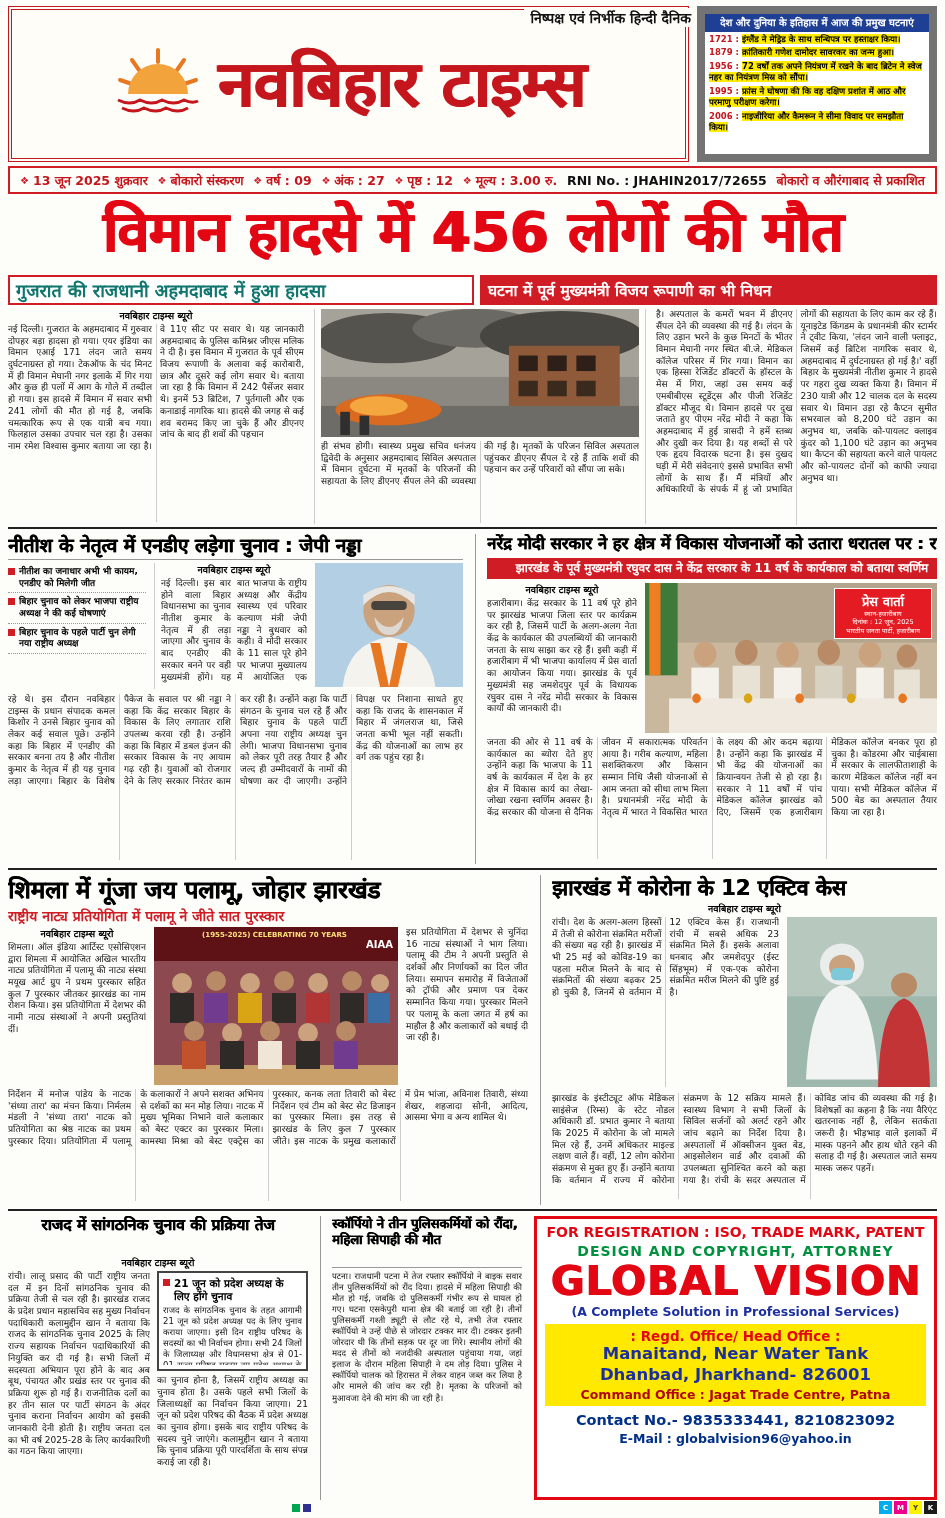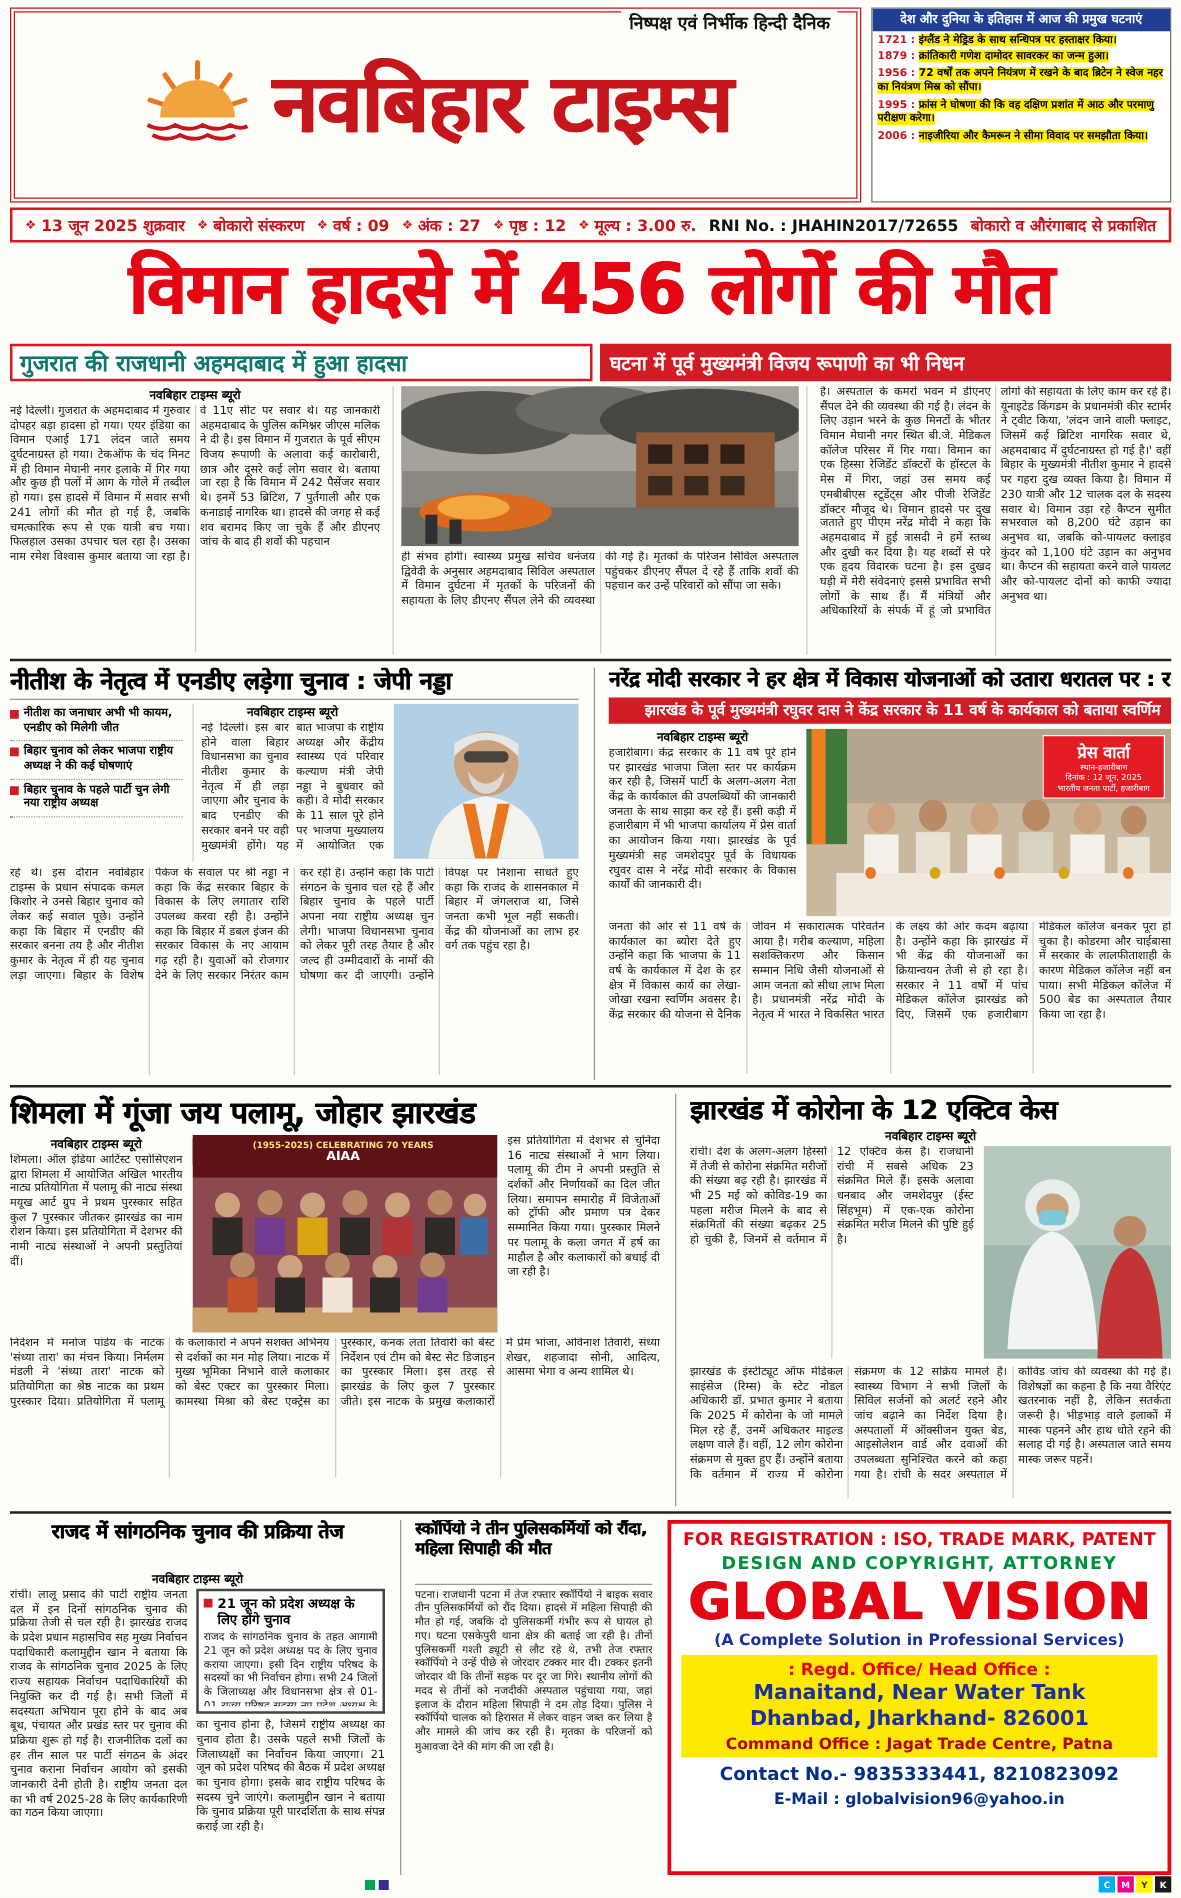--- a/index.html
+++ b/index.html
@@ -3,22 +3,22 @@
 <meta charset="utf-8">
 <style>
   * { margin:0; padding:0; box-sizing:border-box; }
   body { background:#e8e8e8; font-family:"DejaVu Sans", sans-serif; }
   .page { width:945px; height:1518px; margin:0 auto; background:#fdfdfa; padding:6px 8px; position:relative; overflow:hidden; }
 
   
   .header { display:flex; gap:8px; height:156px; position:relative; }
   .masthead-box { flex:1; border:4px double #c4161c; display:flex; align-items:center; justify-content:center; gap:14px; background:#fffdf8; }
   .paper-title { font-size:64px; line-height:1.25; color:#c4161c; font-weight:700; text-shadow:2px 0 0 #c4161c; white-space:nowrap; }
-  .tagline { position:absolute; top:2px; right:267px; background:#fffdf8; padding:0 6px; font-size:14px; font-weight:700; color:#111; }
-  .history-box { width:240px; border:1px solid #737373; background:#fff; overflow:hidden; }
+  .tagline { position:absolute; top:2px; right:240px; background:#fffdf8; padding:0 6px; font-size:14px; font-weight:700; color:#111; }
+  .history-box { width:240px; border:8px solid #737373; background:#fff; overflow:hidden; }
   .history-title { background:#1e3f94; color:#fff; font-size:10px; font-weight:700; text-align:center; padding:3px 4px; line-height:1.2; }
   .history-box ul { list-style:none; }
   .history-item { font-size:8.5px; line-height:1.28; padding:1.5px 4px; }
   .hyear { color:#c4161c; font-weight:700; margin-right:3px; }
   .htext { background:#ffec00; font-weight:600; }
 
   
   .datebar { margin-top:4px; height:28px; border:2px solid #d01c24; display:flex; align-items:center; justify-content:space-between; padding:0 10px; font-size:12.5px; font-weight:700; color:#c4161c; white-space:nowrap; overflow:hidden; }
   .d-item { display:flex; align-items:center; gap:4px; }
   .diamond { color:#d01c24; font-size:10px; }
@@ -77,21 +77,21 @@
   
   .shimla { width:520px; overflow:hidden; }
   .shimla h3 { font-size:24px; height:31px; white-space:nowrap; overflow:hidden; }
   .shimla-sub { color:#d01c24; font-weight:700; font-size:14px; height:19px; white-space:nowrap; overflow:hidden; }
   .shimla-top { display:flex; gap:8px; height:158px; margin-top:2px; }
   .sh-left { width:138px; }
   .sh-left .body { height:140px; }
   .shimla-photo { width:244px; }
   .sh-banner { position:absolute; top:3px; left:0; right:3px; background:#5e1216; color:#ffe07a; text-align:center; padding:1px 2px; }
   .sb1 { font-size:7px; font-weight:700; }
-  .sb2 { font-size:10px; font-weight:800; color:#fff; }
+  .sb2 { font-size:10px; font-weight:800; color:#fff;text-align:right; }
   .sh-right { flex:1; }
   .sh-right .body { height:156px; }
   .shimla .cols4 { margin-top:4px; height:112px; column-count:4; column-gap:9px; column-rule:1px solid #ccc; }
 
   
   .corona { flex:1; overflow:hidden; }
   .corona h3 { font-size:21px; height:27px; white-space:nowrap; overflow:hidden; }
   .cor-top { display:flex; gap:8px; height:172px; margin-top:2px; }
   .cor-top .body { flex:1; height:170px; column-count:2; column-gap:8px; column-rule:1px solid #ccc; }
   .corona-photo { width:150px; height:170px; }
@@ -323,20 +323,21 @@
           </div>
         </div>
       </div>
       <p class="body cols4">जनता की ओर से 11 वर्ष के कार्यकाल का ब्योरा देते हुए उन्होंने कहा कि भाजपा के 11 वर्ष के कार्यकाल में देश के हर क्षेत्र में विकास कार्य का लेखा-जोखा रखना स्वर्णिम अवसर है। केंद्र सरकार की योजना से दैनिक जीवन में सकारात्मक परिवर्तन आया है। गरीब कल्याण, महिला सशक्तिकरण और किसान सम्मान निधि जैसी योजनाओं से आम जनता को सीधा लाभ मिला है। प्रधानमंत्री नरेंद्र मोदी के नेतृत्व में भारत ने विकसित भारत के लक्ष्य की ओर कदम बढ़ाया है। उन्होंने कहा कि झारखंड में भी केंद्र की योजनाओं का क्रियान्वयन तेजी से हो रहा है। सरकार ने 11 वर्षों में पांच मेडिकल कॉलेज झारखंड को दिए, जिसमें एक हजारीबाग मेडिकल कॉलेज बनकर पूरा हो चुका है। कोडरमा और चाईबासा में सरकार के लालफीताशाही के कारण मेडिकल कॉलेज नहीं बन पाया। सभी मेडिकल कॉलेज में 500 बेड का अस्पताल तैयार किया जा रहा है।</p>
     </article>
   </section>
 
   <section class="band band3">
     <article class="shimla">
       <h3 class="art-head">शिमला में गूंजा जय पलामू, जोहार झारखंड</h3>
+      <div class="shimla-sub">राष्ट्रीय नाट्य प्रतियोगिता में पलामू ने जीते सात पुरस्कार</div>
       <div class="shimla-top">
         <div class="sh-left">
           <div class="byline">नवबिहार टाइम्स ब्यूरो</div>
           <p class="body">शिमला। ऑल इंडिया आर्टिस्ट एसोसिएशन द्वारा शिमला में आयोजित अखिल भारतीय नाट्य प्रतियोगिता में पलामू की नाट्य संस्था मयूख आर्ट ग्रुप ने प्रथम पुरस्कार सहित कुल 7 पुरस्कार जीतकर झारखंड का नाम रोशन किया। इस प्रतियोगिता में देशभर की नामी नाट्य संस्थाओं ने अपनी प्रस्तुतियां दीं।</p>
         </div>
         <div class="photo shimla-photo">
           <svg class="ph" viewBox="0 0 244 158" preserveAspectRatio="none">
             <rect width="244" height="158" fill="#8c4a50"></rect>
             <rect width="244" height="34" fill="#5e1216"></rect>
             <rect y="138" width="244" height="20" fill="#caa06a"></rect>

